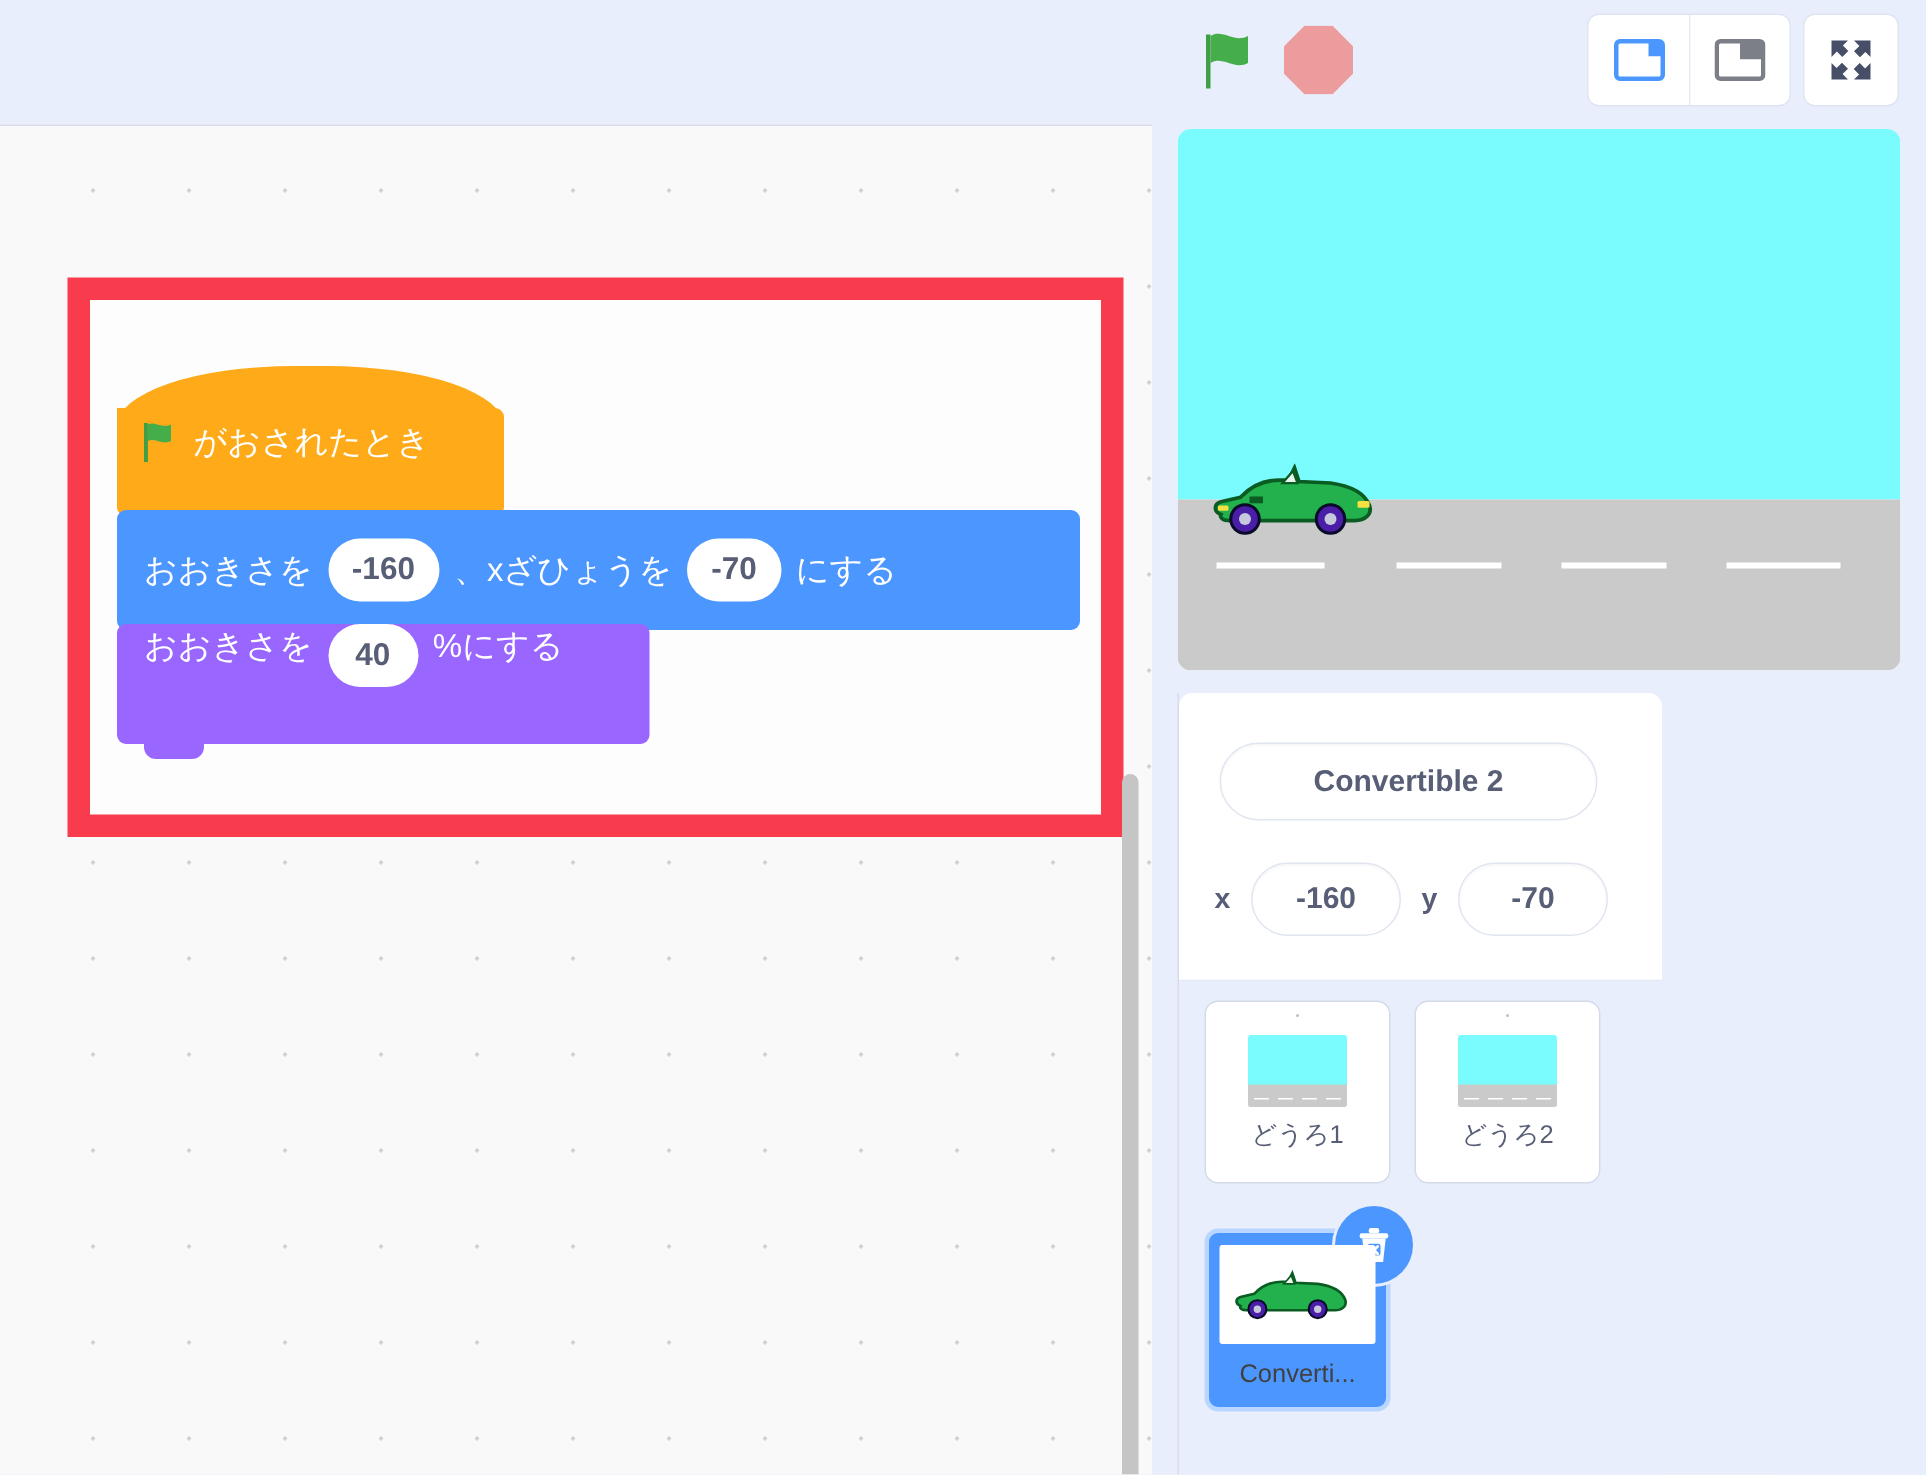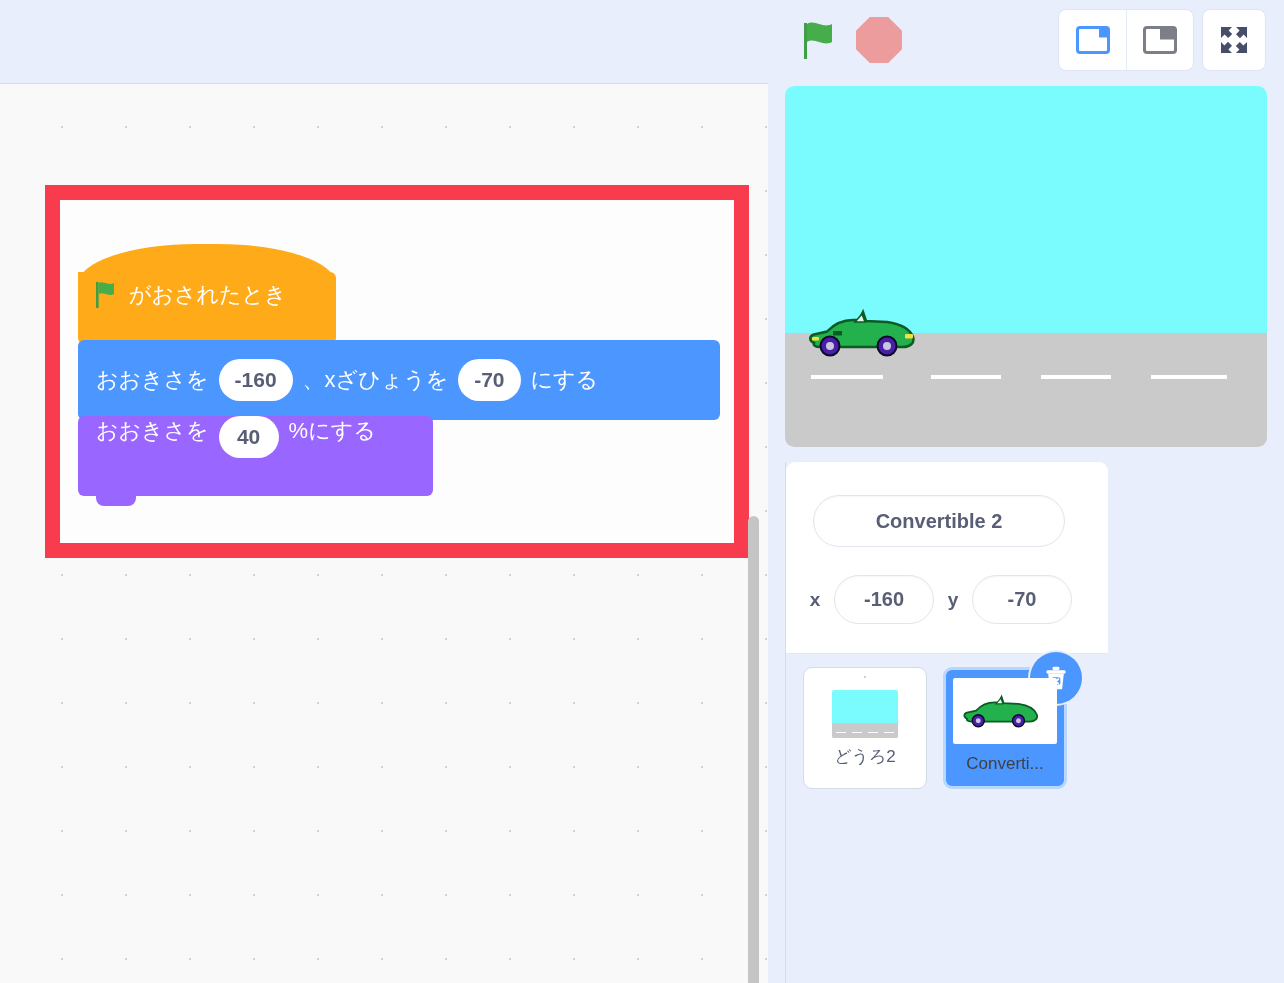--- a/index.html
+++ b/index.html
@@ -362,20 +362,32 @@
         <span class="xy-label">x</span>
         <span class="xy-input">-160</span>
         <span class="xy-label">y</span>
         <span class="xy-input">-70</span>
       </div>
     </div>
 
     <div class="sprite-list">
       <div class="thumb-row">
 
+        <div class="sprite-thumb">
+          <div class="thumb-dot"></div>
+          <div class="thumb-img">
+            <div style="position:absolute;inset:0;background:#7afcff;"></div>
+            <div style="position:absolute;left:0;bottom:0;width:100%;height:32%;background:#cacaca;"></div>
+            <div style="position:absolute;left:4px;bottom:5px;width:10px;height:1.5px;background:#fff;"></div>
+            <div style="position:absolute;left:20px;bottom:5px;width:10px;height:1.5px;background:#fff;"></div>
+            <div style="position:absolute;left:36px;bottom:5px;width:10px;height:1.5px;background:#fff;"></div>
+            <div style="position:absolute;left:52px;bottom:5px;width:10px;height:1.5px;background:#fff;"></div>
+          </div>
+          <div class="thumb-caption">どうろ1</div>
+        </div>
 
         <div class="sprite-thumb">
           <div class="thumb-dot"></div>
           <div class="thumb-img">
             <div style="position:absolute;inset:0;background:#7afcff;"></div>
             <div style="position:absolute;left:0;bottom:0;width:100%;height:32%;background:#cacaca;"></div>
             <div style="position:absolute;left:4px;bottom:5px;width:10px;height:1.5px;background:#fff;"></div>
             <div style="position:absolute;left:20px;bottom:5px;width:10px;height:1.5px;background:#fff;"></div>
             <div style="position:absolute;left:36px;bottom:5px;width:10px;height:1.5px;background:#fff;"></div>
             <div style="position:absolute;left:52px;bottom:5px;width:10px;height:1.5px;background:#fff;"></div>

